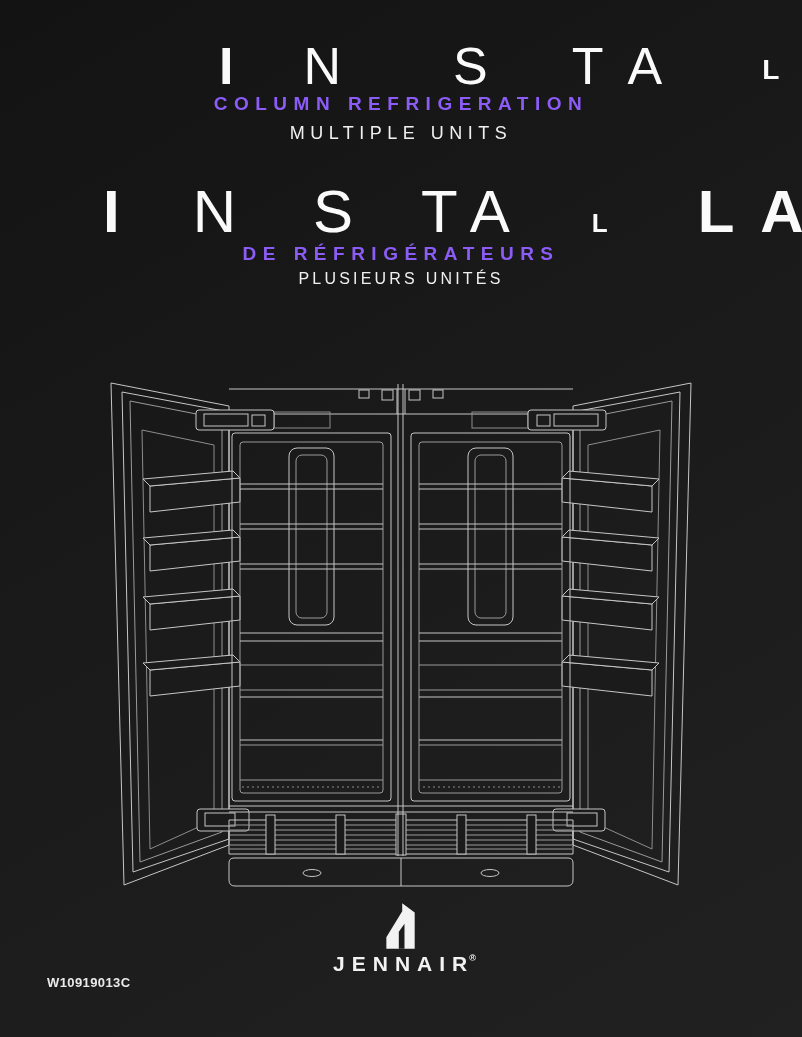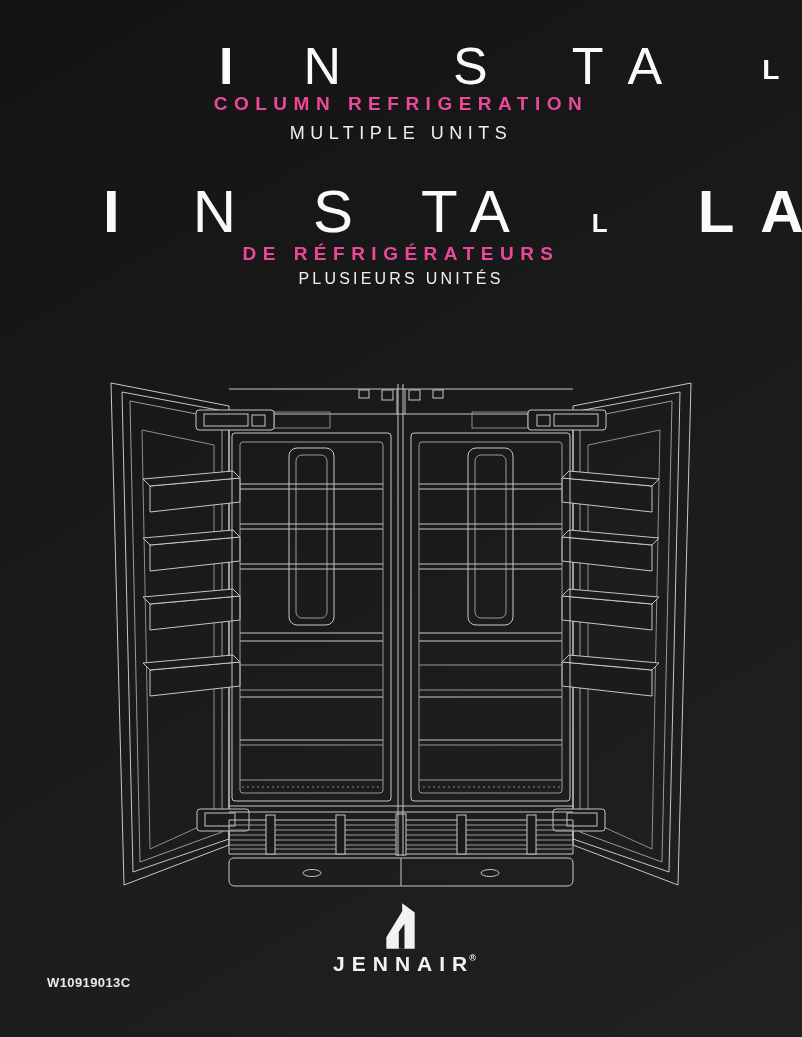--- a/index.html
+++ b/index.html
@@ -18,21 +18,21 @@
   .lt-light{font-weight:400;}
   .lt-small-en{font-size:28px;font-weight:700;position:relative;top:-5px;}
   .lt-small-fr{font-size:26px;font-weight:700;}
   
   .t-en .g1{margin-left:70px;} .t-en .g2{margin-left:112px;} .t-en .g3{margin-left:84px;}
   .t-en .g4{margin-left:24px;} .t-en .g5{margin-left:100px;}
   .t-fr .g1{margin-left:73px;} .t-fr .g2{margin-left:77px;} .t-fr .g3{margin-left:68px;}
   .t-fr .g4{margin-left:12px;} .t-fr .g5{margin-left:82px;} .t-fr .g6{margin-left:90px;}
   .t-fr .g7{margin-left:26px;}
   .sub-bold{position:absolute;left:401px;transform:translateX(-50%);white-space:nowrap;
-    font-size:19px;font-weight:700;letter-spacing:6.5px;color:#ec4899;line-height:1;}
+    font-size:19px;font-weight:700;letter-spacing:6.5px;color:#8b5cf6;line-height:1;}
   .sub-light{position:absolute;left:401px;transform:translateX(-50%);white-space:nowrap;
     font-size:18px;font-weight:400;letter-spacing:5.5px;color:#f0f0f0;line-height:1;}
   .sub-en-bold{top:94px;}
   .sub-en-light{top:124px;}
   .sub-fr-bold{top:244px;}
   .sub-fr-light{top:271px;font-size:16px;letter-spacing:3.2px;}
   
   #fridge-svg{position:absolute;left:0;top:0;}
   
   .brand{position:absolute;left:401px;top:903px;transform:translateX(-50%);

